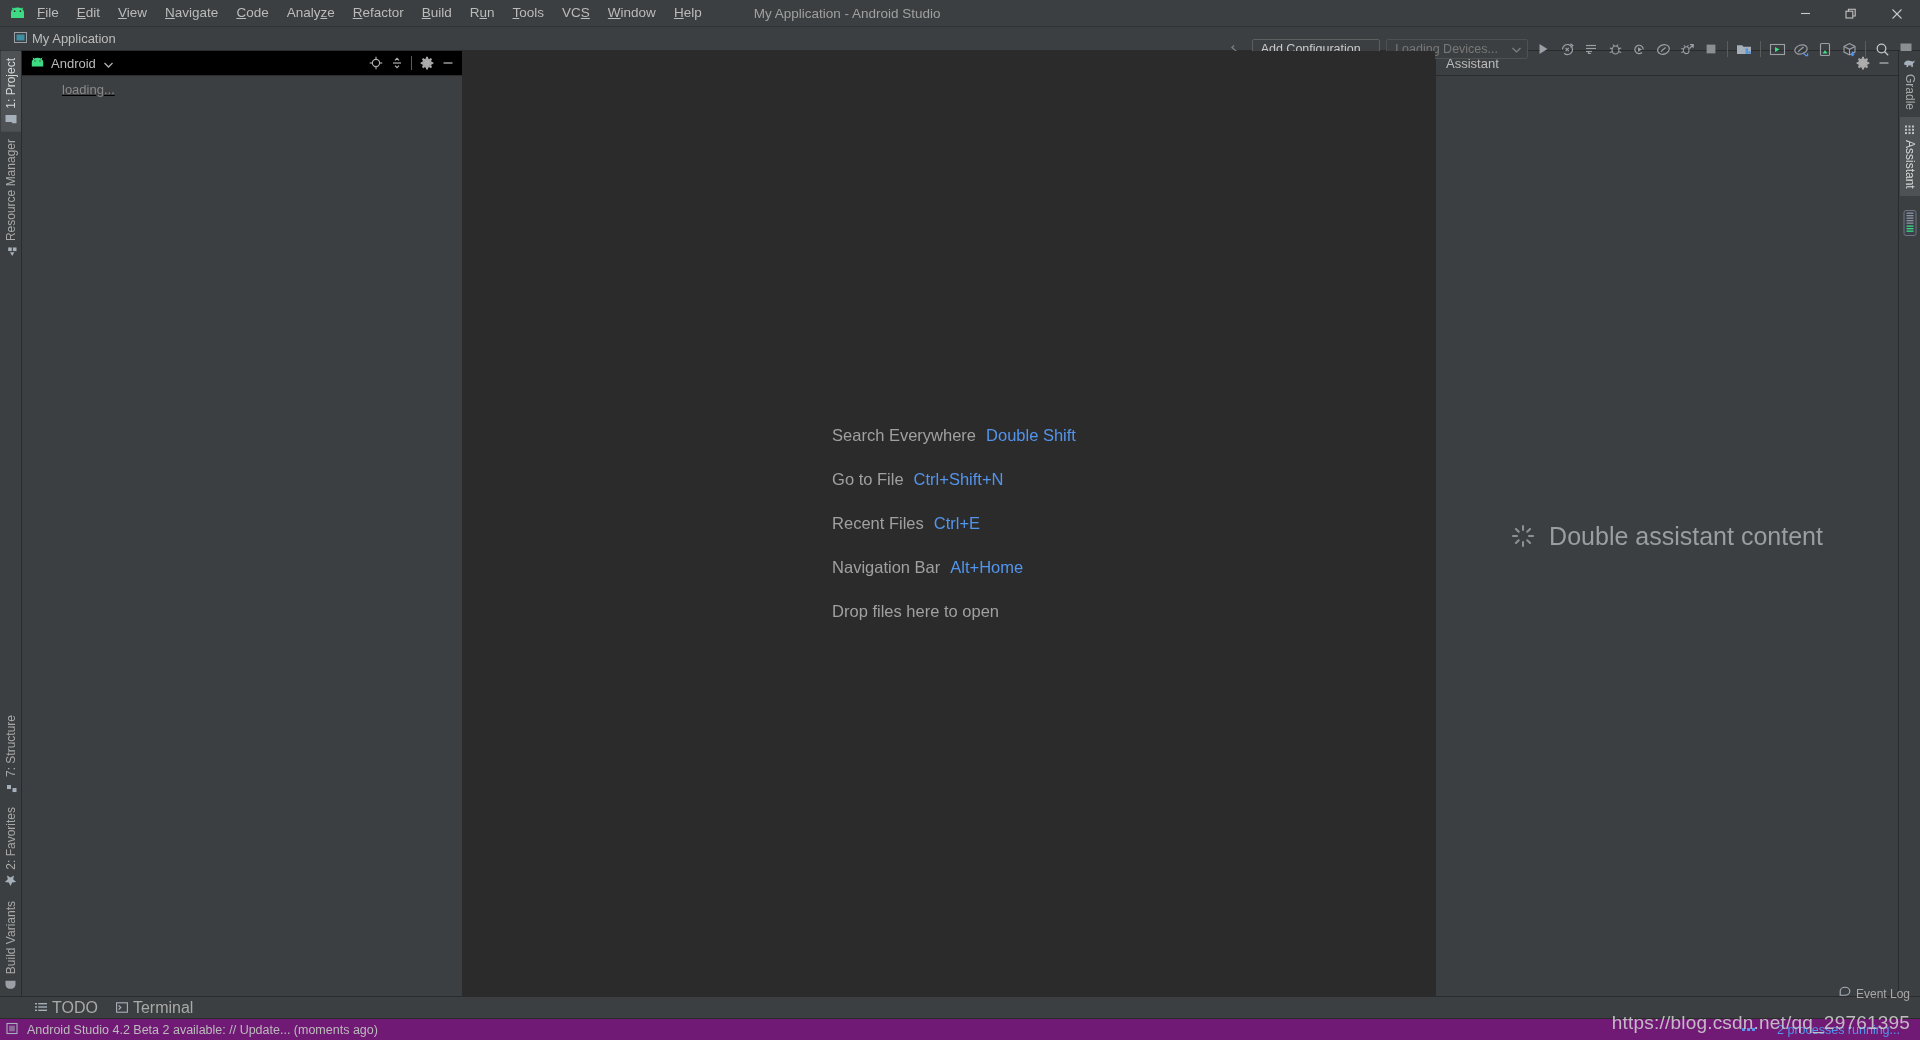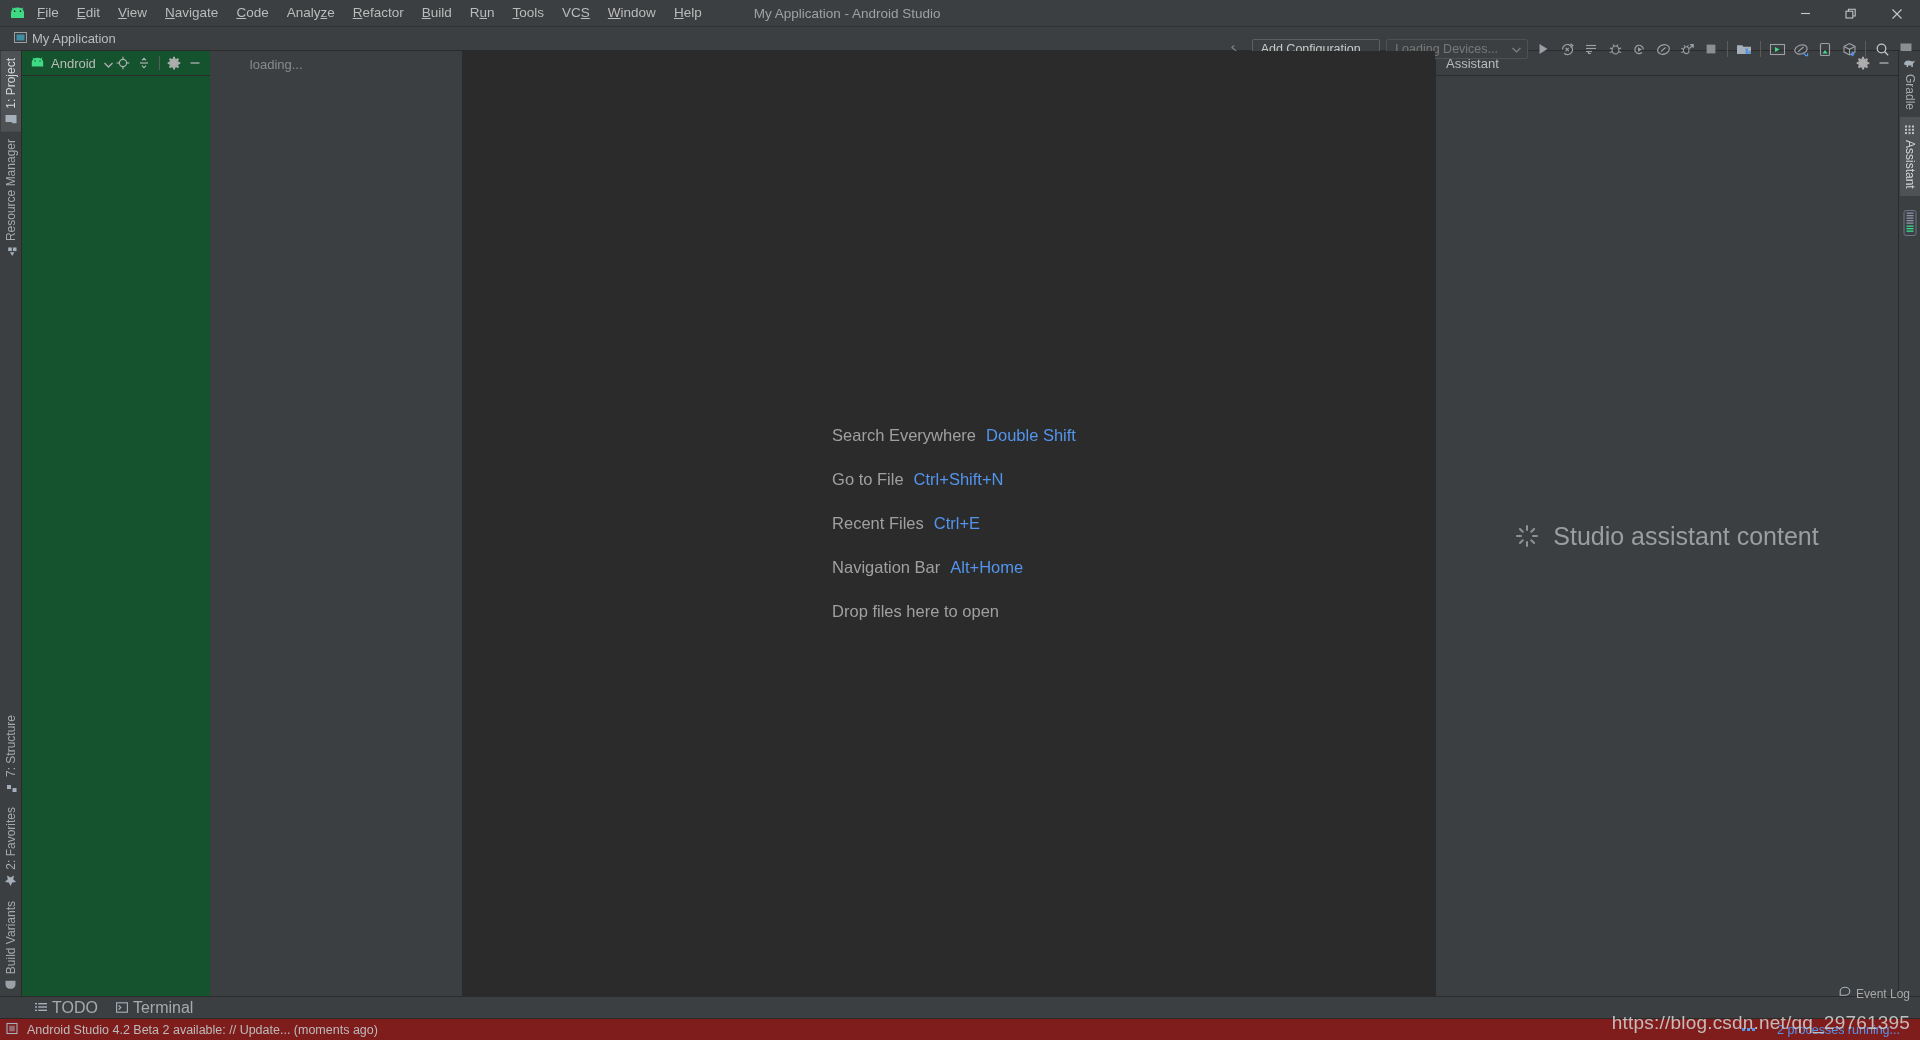--- a/index.html
+++ b/index.html
@@ -72,32 +72,32 @@
     writing-mode: vertical-rl; display: flex; align-items: center; gap: 5px;
     color: #a9a9a9; font-size: 12px; padding: 7px 3px; white-space: nowrap;
     cursor: default;
   }
   .vtab.rot180 { writing-mode: vertical-rl; transform: rotate(180deg); }
   .vtab.active { background: #4e5254; color: #d6d6d6; }
   .vspacer { flex: 1 1 auto; }
 
   
   .toolwin {
-    width: 441px; flex: 0 0 441px; background: #14532d; display: flex; flex-direction: row;
+    width: 441px; flex: 0 0 441px; background: #000000; display: flex; flex-direction: column;
     border-right: 1px solid #2b2b2b;
   }
   .tw-header {
     height: 25px; display: flex; align-items: center; padding: 0 4px 0 8px;
     border-bottom: 1px solid #2b2b2b; flex: 0 0 25px;
   }
   .tw-title { color: #bbbbbb; font-size: 13px; margin-left: 6px; }
   .tw-spacer { flex: 1 1 auto; }
   .tw-ico { width: 21px; height: 21px; display: flex; align-items: center; justify-content: center; }
   .tw-sep { width: 1px; height: 14px; background: #5a5c5e; margin: 0 4px; }
-  .tw-body { flex: 1 1 auto; background: #3c3f41; padding: 6px 0 0 40px; }
+  .tw-body { flex: 1 1 auto; background: #3c3f41; padding: 6px 0 0 40px; text-decoration: underline; }
   .tw-loading { color: #8a8a8a; font-size: 13px; }
 
   
   .editor {
     flex: 1 1 auto; background: #2b2b2b; position: relative; display: flex;
     align-items: center; justify-content: center; min-width: 0;
   }
   .hints { margin-left: 10px; }
   .hint-row {
     display: flex; align-items: baseline; gap: 10px; margin-bottom: 25px;
@@ -125,21 +125,21 @@
     height: 22px; background: #3c3f41; display: flex; align-items: center;
     border-top: 1px solid #2b2b2b; flex: 0 0 22px; position: relative;
   }
   .btab {
     display: flex; align-items: center; gap: 5px; color: #a9a9a9; font-size: 16px;
     padding: 2px 9px; margin-left: 0; cursor: default;
   }
   .btab:first-of-type { margin-left: 26px; }
 
   .statusbar {
-    height: 22px; background: #7f1d1d; display: flex; align-items: center;
+    height: 22px; background: #701a75; display: flex; align-items: center;
     border-top: 1px solid #2b2b2b; flex: 0 0 22px; position: relative; padding-left: 6px;
   }
   .status-msg { color: #bbbbbb; font-size: 12.5px; margin-left: 8px; }
   .status-right { position: absolute; right: 20px; display: flex; align-items: center; gap: 22px; }
   .proc-text { color: #5394ec; font-size: 12.5px; }
 
   .evlog {
     position: absolute; right: 10px; bottom: 17px; display: flex; align-items: center;
     gap: 5px; color: #a9a9a9; font-size: 12px;
   }
@@ -522,21 +522,21 @@
           <span class="spinner">
             <i style="transform:rotate(0deg)"></i>
               <i style="transform:rotate(45deg)"></i>
             <i style="transform:rotate(90deg)"></i>
               <i style="transform:rotate(135deg)"></i>
             <i style="transform:rotate(180deg)"></i>
               <i style="transform:rotate(225deg)"></i>
             <i style="transform:rotate(270deg)"></i>
               <i style="transform:rotate(315deg)"></i>
           </span>
-          <span>Studio assistant content</span>
+          <span>Double assistant content</span>
         </div>
       </div>
     </div>
 
     <div class="vstrip right">
       <div class="vtab">
         <span>
           <svg width="13" height="11" viewBox="0 0 13 11" fill="#a6b0bb">
             <path d="M1 6.5C1 4 3 2.6 5.3 2.6c2 0 3 .9 4 .9.8 0 1.6-.5 2.2-1.1.3.9-.2 2-1 2.6-.4.3-.6.6-.6 1.2V9h-1.6V7.2c-.5.2-1 .3-1.6.3H5.1V9H3.5V7C2.4 6.9 1 6.9 1 6.5z"></path>
           </svg>

